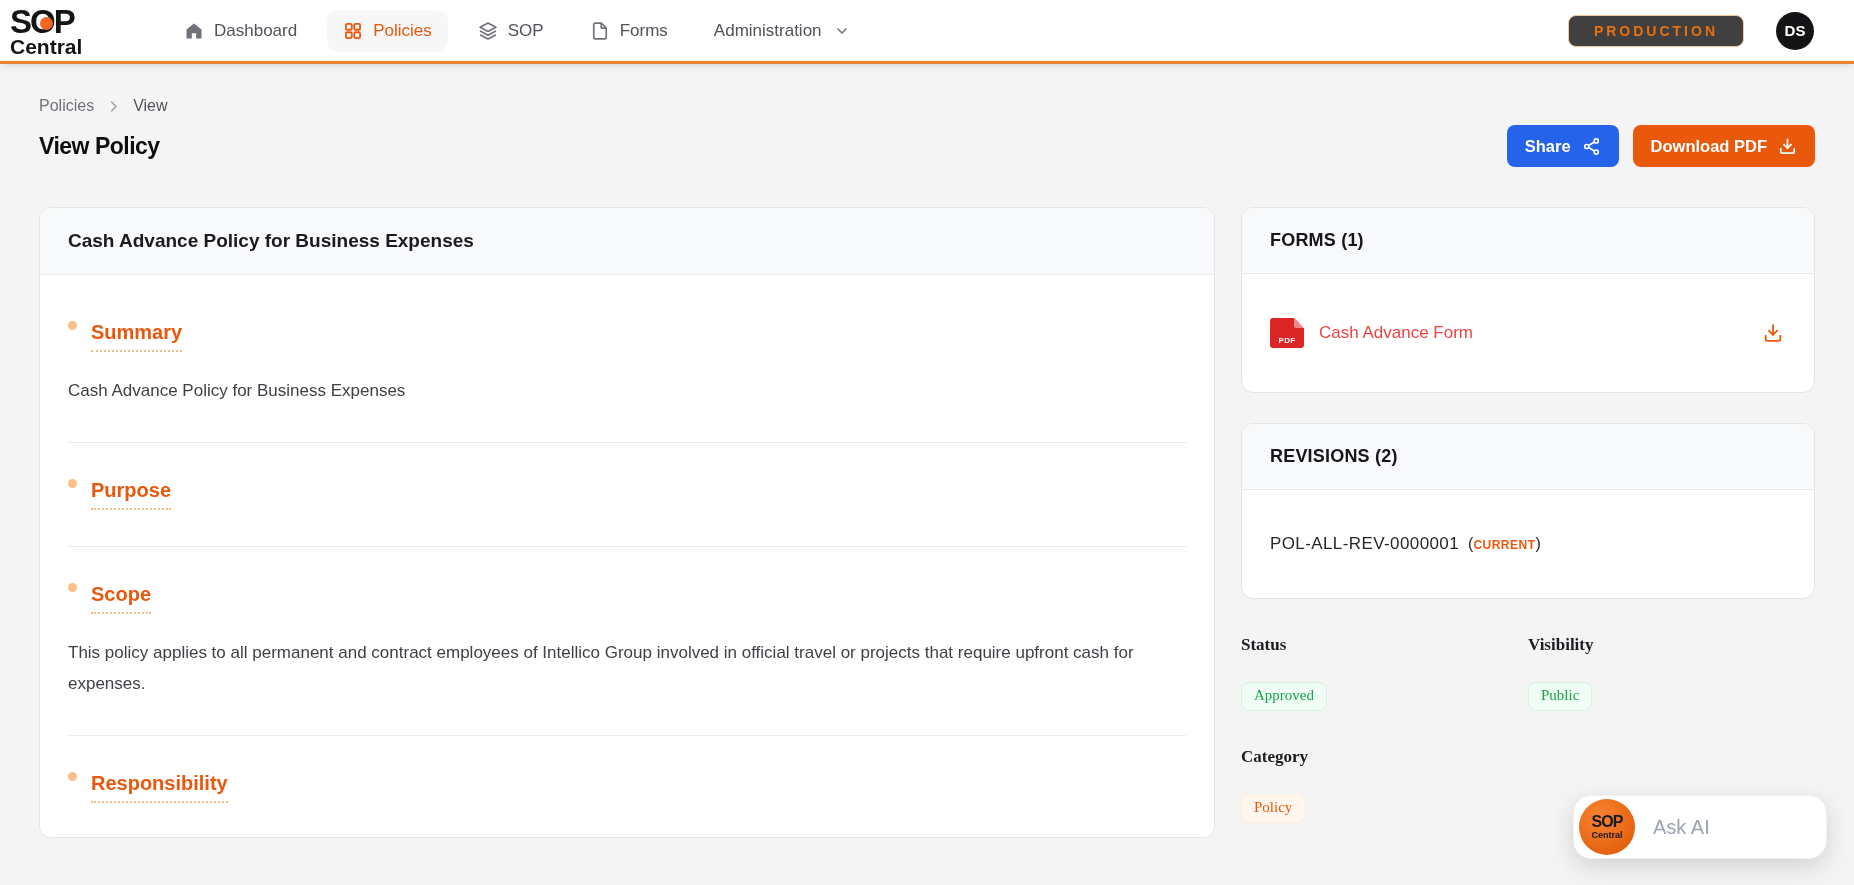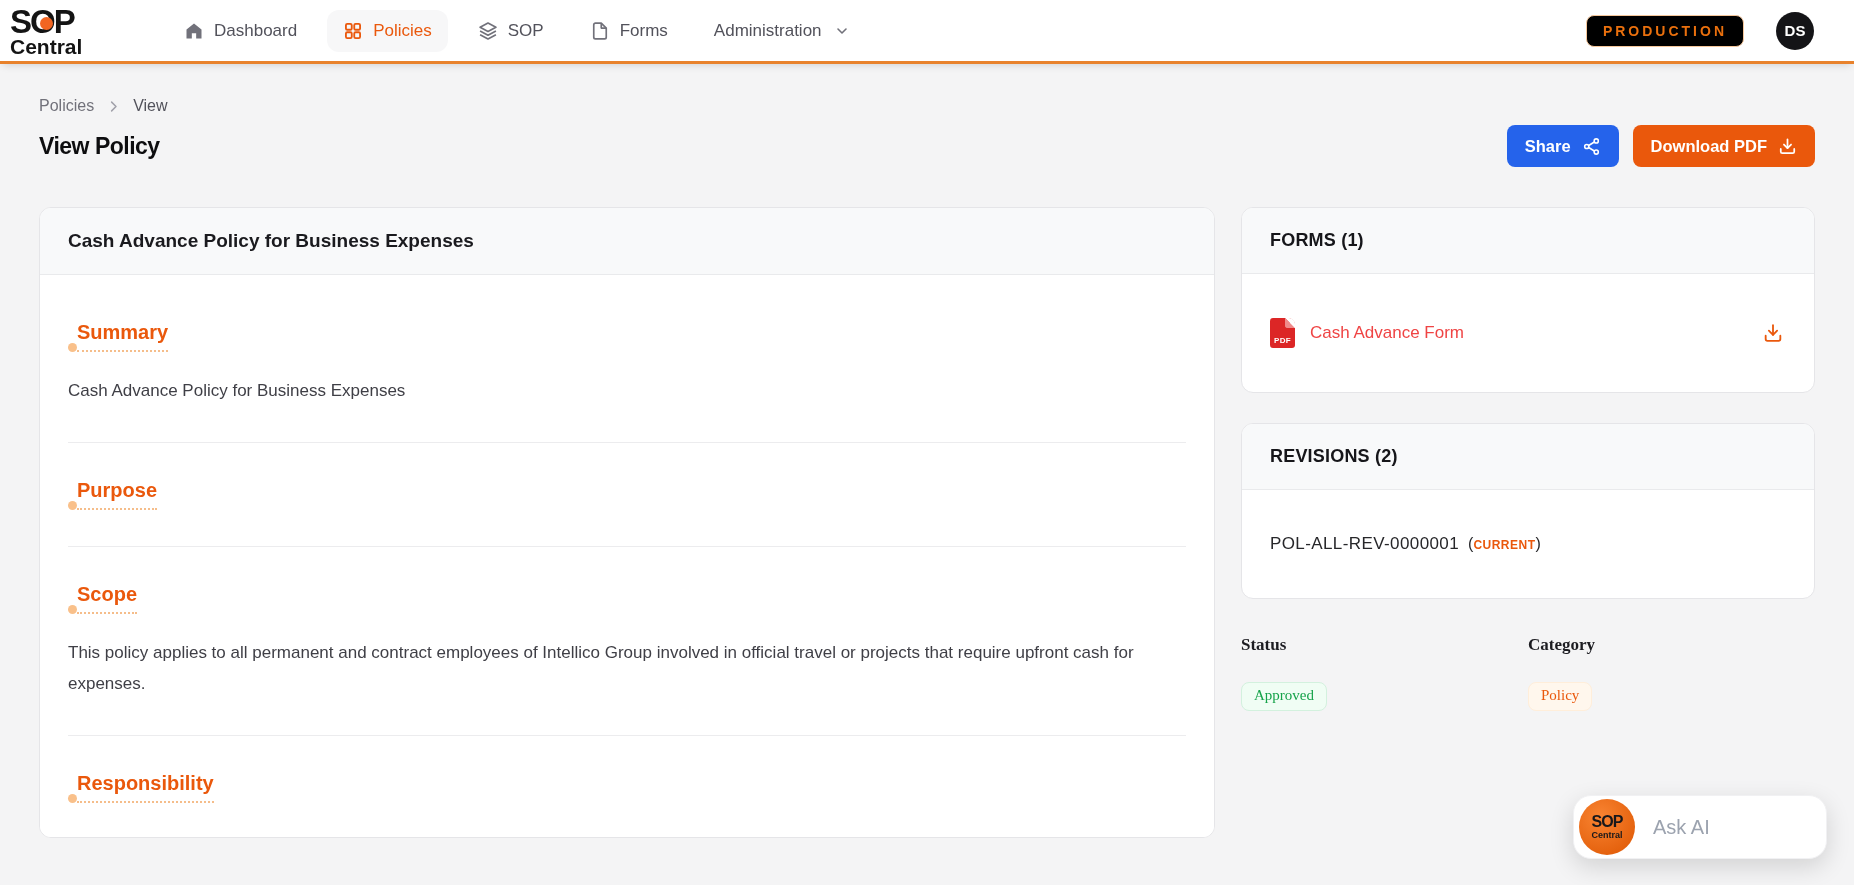--- a/index.html
+++ b/index.html
@@ -32,23 +32,23 @@
     padding:11px 16px; border-radius:12px; cursor:pointer;
   }
   .nav-item svg { width:20px; height:20px; color:#71717a; }
   .nav-item.active { background:#f7f7f8; color:#ea580c; }
   .nav-item.active svg { color:#ea580c; }
   .nav-chevron { width:16px !important; height:16px !important; margin-left:2px; }
 
   .topbar-right { margin-left:auto; display:flex; align-items:center; gap:32px; }
   .env-badge {
     font-size:14px; font-weight:700; letter-spacing:3px;
-    color:#ea700d; background:#000000;
+    color:#ea700d; background:#404040;
     border:1px solid #f6c79b; border-radius:8px;
-    padding:7px 16px;
+    padding:7px 25px;
   }
   .avatar {
     width:38px; height:38px; border-radius:50%;
     background:#141417; color:#fff;
     display:flex; align-items:center; justify-content:center;
     font-size:15px; font-weight:600; cursor:pointer;
   }
 
   
   .page-wrap { padding:0 39px; }
@@ -76,36 +76,36 @@
   }
   .card-header {
     background:#f8f9fa; border-bottom:1px solid #e9eaec;
     padding:22px 28px;
   }
   .card-header h2 { font-size:19px; font-weight:700; color:#1a1a1e; }
 
   .doc-card { width:1176px; }
   .doc-body { padding:46px 28px 10px; background:#fff; }
 
-  .section-heading { display:flex; align-items:flex-end; margin-bottom:24px; }
+  .section-heading { display:flex; align-items:flex-start; gap:14px; margin-bottom:24px; }
   .bullet-dot { width:9px; height:9px; border-radius:50%; background:#f9c08a; flex:none; }
   .heading-text {
     font-size:20px; font-weight:600; color:#ea580c;
     padding-bottom:6px; border-bottom:2px dotted #f5bd8a;
   }
   .para { font-size:17px; color:#3f3f46; line-height:1.78; margin-bottom:8px; max-width:1080px; }
   .divider { border-top:1px solid #ececee; margin:36px 0; }
 
   .side-col { width:574px; display:flex; flex-direction:column; }
   .panel-header h2 { font-size:18px; font-weight:700; color:#16161a; letter-spacing:.2px; }
   .panel-body { padding:44px 28px; }
 
   .form-row { display:flex; align-items:center; gap:15px; }
   .pdf-icon {
-    position:relative; width:25px; height:30px; flex:none;
+    position:relative; width:34px; height:30px; flex:none;
     background:#dc2626; border-radius:3px 7px 3px 3px;
   }
   .pdf-icon::after {
     content:""; position:absolute; top:0; right:0;
     border:5px solid; border-color:#fff #fff #ef8a8a #ef8a8a;
     border-radius:0 6px 0 3px;
   }
   .pdf-label {
     position:absolute; bottom:3px; left:0; right:0;
     text-align:center; font-size:8px; font-weight:700; color:#fff; letter-spacing:.3px;
@@ -321,20 +321,24 @@
           </div>
         </div>
       </section>
 
       <div class="meta-grid">
         <div class="meta-block">
           <div class="meta-label">Status</div>
           <span class="badge badge-green">Approved</span>
         </div>
         <div class="meta-block">
+          <div class="meta-label">Visibility</div>
+          <span class="badge badge-green">Public</span>
+        </div>
+        <div class="meta-block">
           <div class="meta-label">Category</div>
           <span class="badge badge-orange">Policy</span>
         </div>
       </div>
 
     </aside>
   </div>
 </div>
 
 <div class="ask-ai">

